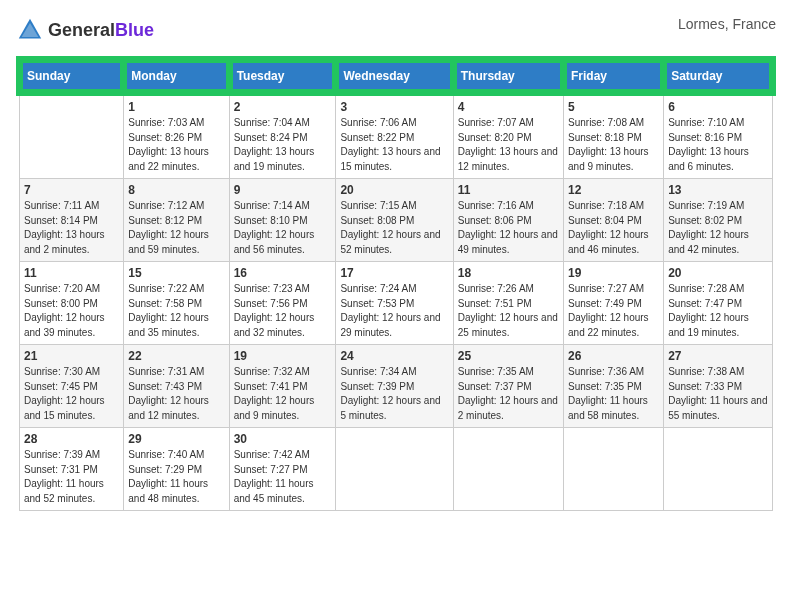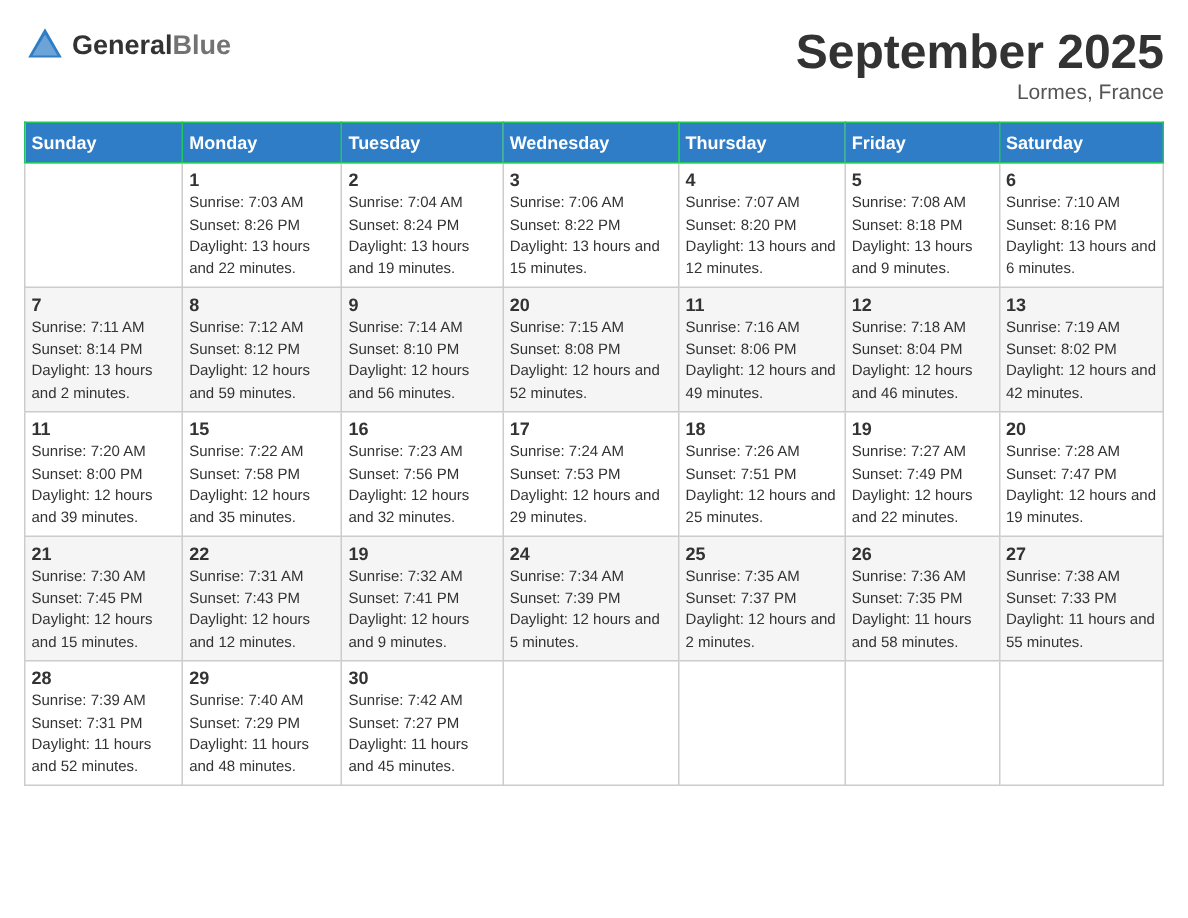--- a/index.html
+++ b/index.html
@@ -22,21 +22,21 @@
       gap: 4px;
     }
     .logo-text-general {
       font-size: 18px;
       font-weight: bold;
       color: #333;
     }
     .logo-text-blue {
       font-size: 18px;
       font-weight: bold;
-      color: #737373;
+      color: #6d28d9;
     }
     .logo-icon {
       width: 28px;
       height: 28px;
     }
     .title-block {
       text-align: right;
     }
     .month-title {
       font-size: 32px;
@@ -52,21 +52,21 @@
       border-collapse: collapse;
       font-size: 11px;
     }
     thead tr th {
       background-color: #2e7dc6;
       color: #fff;
       padding: 6px 4px;
       text-align: left;
       font-size: 12px;
       font-weight: bold;
-      border: 1px solid #22c55e;
+      border: 7px solid #22c55e;
     }
     tbody tr td {
       vertical-align: top;
       border: 1px solid #ccc;
       padding: 4px;
       min-height: 70px;
       height: 80px;
       color: #333;
     }
     tbody tr:nth-child(even) td {
@@ -93,21 +93,20 @@
   <div class="logo">
     <svg class="logo-icon" viewBox="0 0 40 40" width="40" height="40">
       <polygon points="20,4 36,32 4,32" fill="#2e7dc6"></polygon>
       <polygon points="20,10 32,30 8,30" fill="#fff" opacity="0.3"></polygon>
     </svg>
     <div>
       <span class="logo-text-general">General</span><span class="logo-text-blue">Blue</span>
     </div>
   </div>
   <div class="title-block">
-    <div class="month-title">September 2025</div>
     <div class="location">Lormes, France</div>
   </div>
 </div>
 
 <table>
   <thead>
     <tr>
     <th>Sunday</th>
         <th>Monday</th>
         <th>Tuesday</th>

